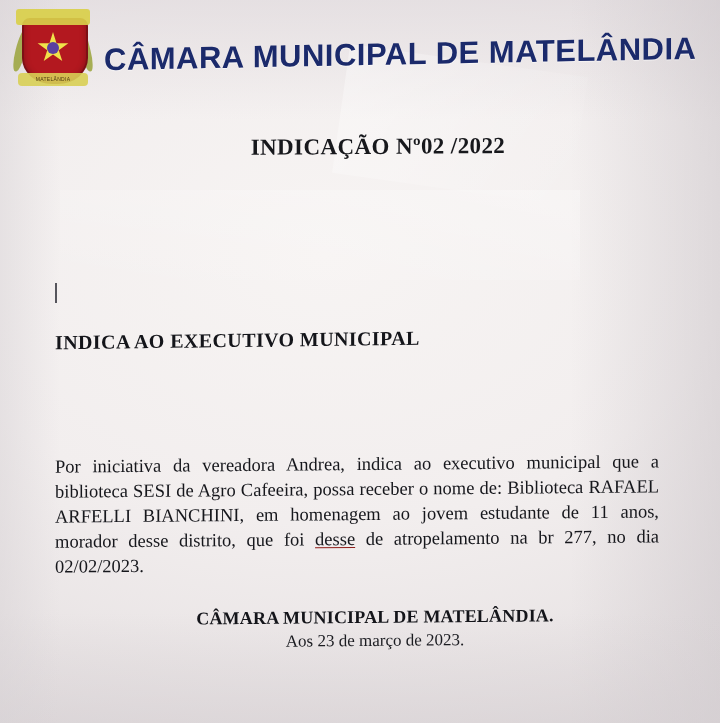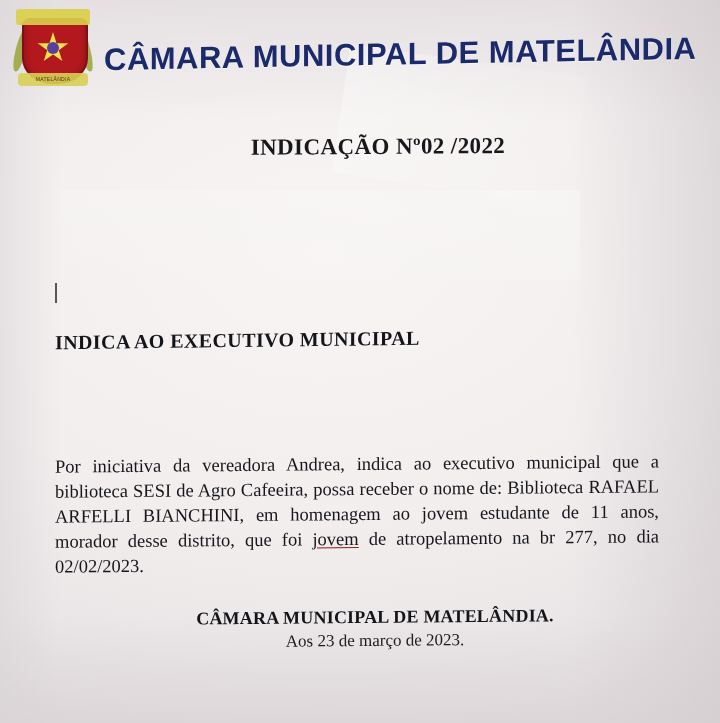--- a/index.html
+++ b/index.html
@@ -284,21 +284,21 @@
     <div class="header-title">CÂMARA MUNICIPAL DE MATELÂNDIA</div>
   </div>
 
   <div class="doc-number">INDICAÇÃO Nº02 /2022</div>
 
   <div class="caret"></div>
 
   <div class="addressee">INDICA AO EXECUTIVO MUNICIPAL</div>
 
   <div class="body-text">
-    <span>Por iniciativa da vereadora Andrea, indica ao executivo municipal que a biblioteca SESI de Agro Cafeeira, possa receber o nome de: Biblioteca RAFAEL ARFELLI BIANCHINI, em homenagem ao jovem estudante de 11 anos, morador desse distrito, que foi </span><span class="u">jovem</span><span> de atropelamento na </span><span class="u-red">br</span><span> 277, no dia 02/02/2023.</span>
+    <span>Por iniciativa da vereadora Andrea, indica ao executivo municipal que a biblioteca SESI de Agro Cafeeira, possa receber o nome de: Biblioteca RAFAEL ARFELLI BIANCHINI, em homenagem ao jovem estudante de 11 anos, morador desse distrito, que foi </span><span class="u">desse</span><span> de atropelamento na </span><span class="u-red">br</span><span> 277, no dia 02/02/2023.</span>
   </div>
 
   <div class="footer">
     <div class="org">CÂMARA MUNICIPAL DE MATELÂNDIA.</div>
     <div class="date">Aos 23 de março de 2023.</div>
   </div>
 
 </div>
 
 </body></html>

